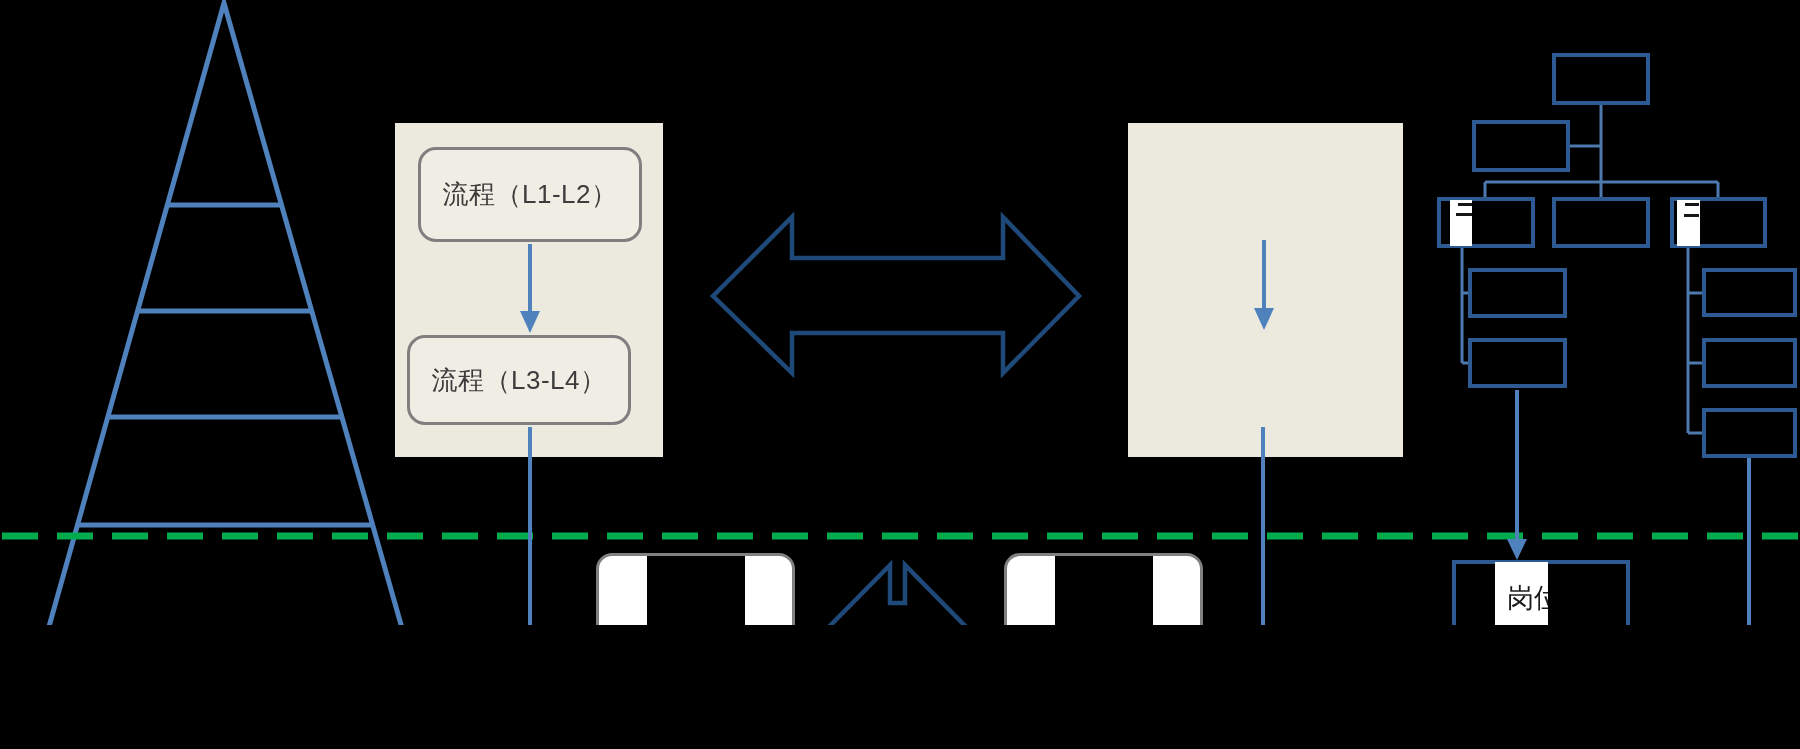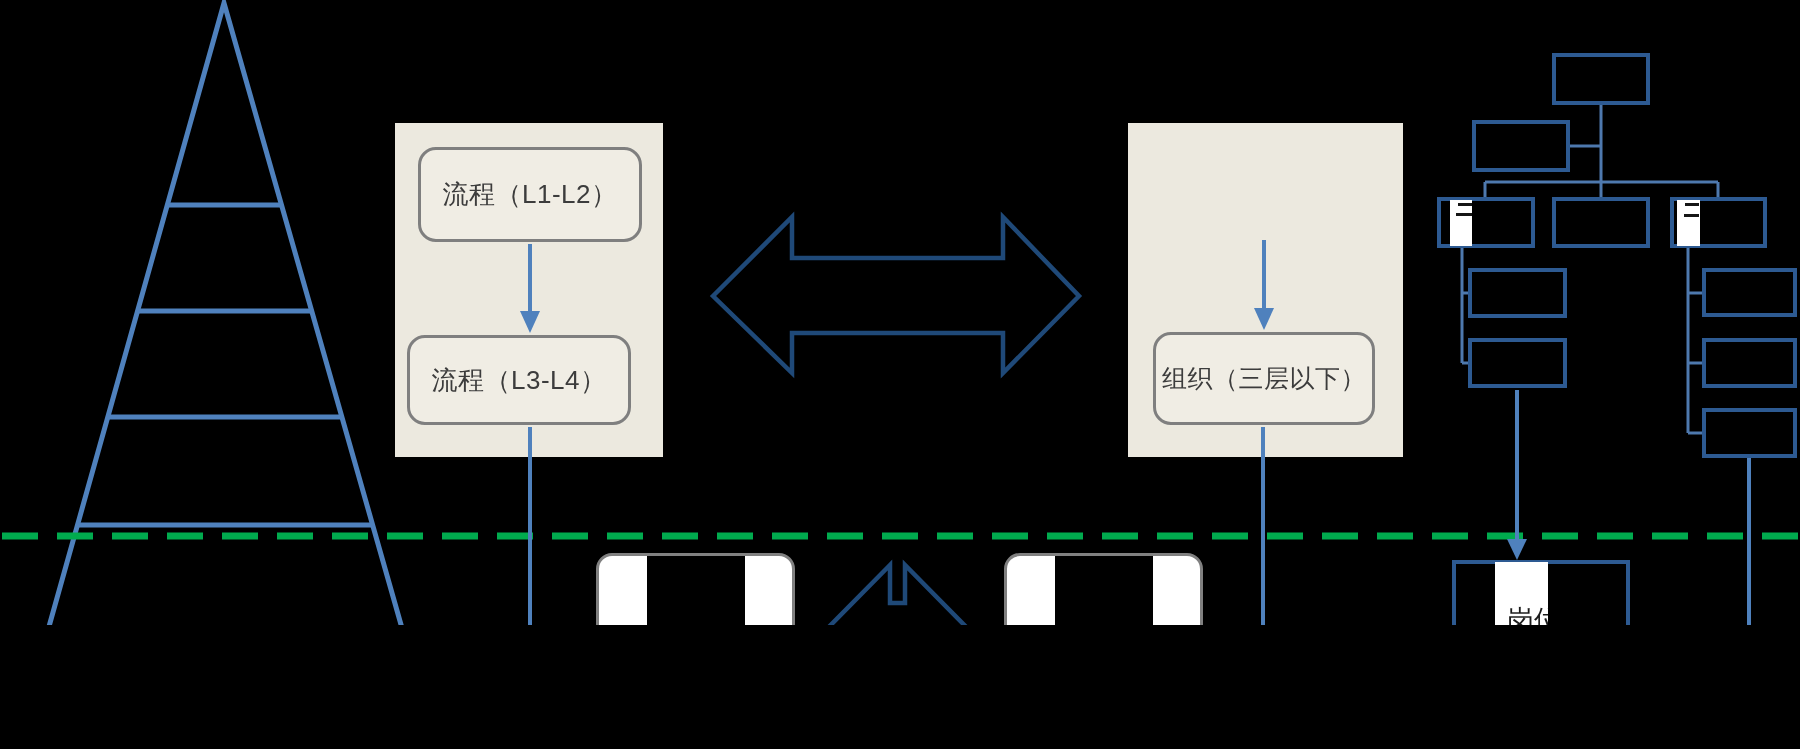--- a/index.html
+++ b/index.html
@@ -105,23 +105,20 @@
     </g>
   </svg>
 
   <div class="abs tbox layer3" style="left:418px;top:147px;width:224px;height:95px;">
     <span>流程（L1-L2）</span>
   </div>
   <div class="abs tbox layer3" style="left:407px;top:335px;width:224px;height:90px;">
     <span>流程（L3-L4）</span>
   </div>
 
-  <div class="abs tbox layer3" style="left:1153px;top:332px;width:222px;height:93px;font-size:25px;">
-    <span>组织（三层以下）</span>
-  </div>
 
   <div class="abs card layer3" style="left:596px;top:553px;width:199px;height:90px;">
     <div class="band" style="left:48px;width:98px;"></div>
   </div>
   <div class="abs card layer3" style="left:596px;top:645px;width:199px;height:92px;">
     <div class="band" style="left:48px;width:98px;"></div>
   </div>
 
   <div class="abs card layer3" style="left:1004px;top:553px;width:199px;height:90px;">
     <div class="band" style="left:48px;width:98px;"></div>
@@ -145,17 +142,17 @@
     <div class="frag" style="left:8px;top:3px;width:14px;height:3px;"></div>
     <div class="frag" style="left:6px;top:13px;width:16px;height:3px;"></div>
   </div>
   <div class="abs stripe layer3" style="left:1677px;top:200px;width:23px;height:46px;">
     <div class="frag" style="left:8px;top:3px;width:14px;height:3px;"></div>
     <div class="frag" style="left:7px;top:14px;width:15px;height:3px;"></div>
   </div>
 
   <div class="abs orgbox layer3" style="left:1452px;top:560px;width:178px;height:77px;"></div>
   <div class="abs stripe layer3" style="left:1495px;top:562px;width:53px;height:73px;">
-    <div class="postlabel" style="padding-left:12px;line-height:73px;margin-top:22px;">岗位</div>
+    <div class="postlabel" style="padding-left:12px;line-height:73px;">岗位</div>
   </div>
   <div class="abs orgbox layer3" style="left:1452px;top:653px;width:178px;height:77px;"></div>
 
 </div>
 
 </body></html>

